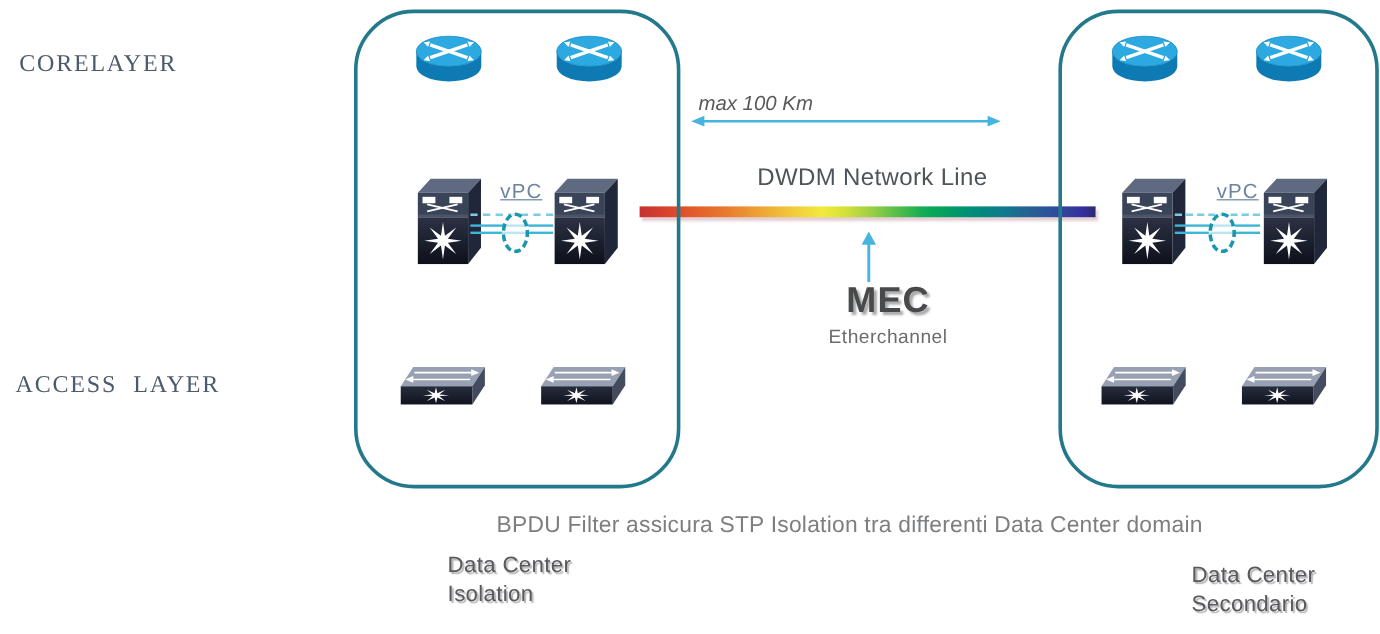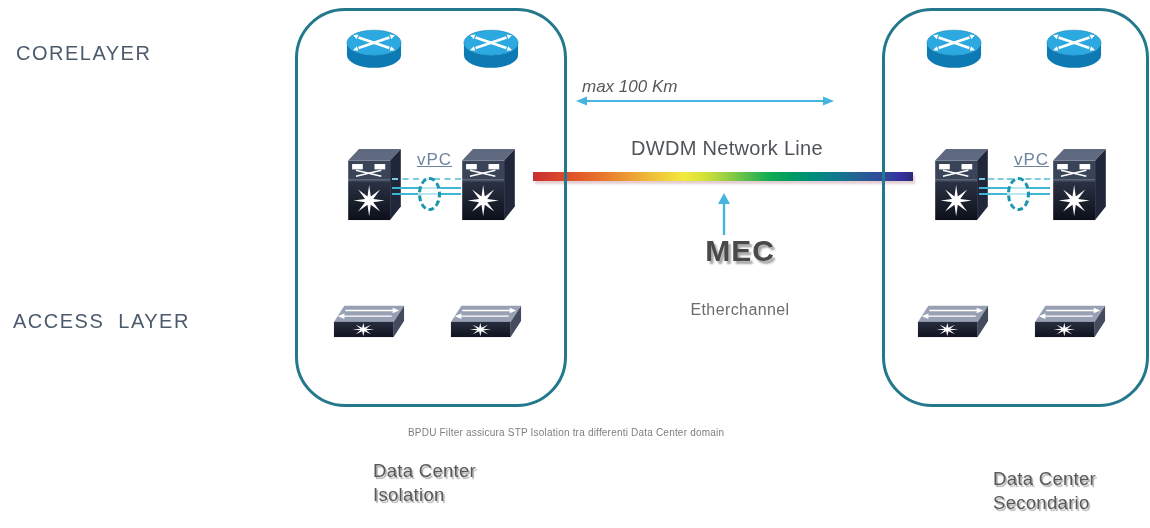--- a/index.html
+++ b/index.html
@@ -4,21 +4,21 @@
 <style>
   html,body { margin:0; padding:0; background:#fff; }
   .canvas {
     position:relative; width:1150px; height:528px; background:#fff;
     font-family:"Liberation Sans","DejaVu Sans",sans-serif; overflow:hidden;
   }
 
   
   .layer-label {
     position:absolute; font-size:20px; letter-spacing:1.5px; word-spacing:7px;
-    color:var(--slate-label,#4C5B6C); font-weight:400; white-space:nowrap;
+    color:var(--slate-label,#4C5B6C); font-weight:400; white-space:nowrap;font-family:Liberation Serif, serif;
   }
 
   
   .dcbox {
     position:absolute; top:8px; height:393px; border:3px solid var(--teal-border,#23798B);
     border-radius:50px; background:transparent; z-index:2;
   }
   .dcbox-left  { left:295px; width:266px; }
   .dcbox-right { left:882px; width:261px; }
 
@@ -57,26 +57,26 @@
     font-size:20px; color:#4F5459; letter-spacing:0.3px; white-space:nowrap;
   }
   .mec-label {
     position:absolute; left:665px; top:234px; width:150px; text-align:center;
     font-size:30px; color:var(--mec-text,#48494B); letter-spacing:1px;
     text-shadow:2.5px 2.5px 2px rgba(60,60,60,0.45);
     font-weight:bold;
   }
   .mec-sublabel {
     position:absolute; left:665px; top:273px; width:150px; text-align:center;
-    font-size:16px; color:var(--sub-gray,#6A6C6E); letter-spacing:0.4px;margin-top:28px;
+    font-size:16px; color:var(--sub-gray,#6A6C6E); letter-spacing:0.4px;
   }
 
   .footnote {
-    position:absolute; left:408px; top:427px; width:600px; 
-    font-size:10px; color:var(--footnote-gray,#7C7E80); letter-spacing:0.2px;
+    position:absolute; left:408px; top:427px; width:600px; text-align:center;
+    font-size:19px; color:var(--footnote-gray,#7C7E80); letter-spacing:0.2px;
   }
   .dc-name {
     position:absolute; font-size:18.5px; line-height:24px; color:var(--dc-label,#58595C);
     text-shadow:1.5px 1.5px 1px rgba(110,110,110,0.55); letter-spacing:0.3px;
   }
   .dc-name span { display:block; }
   .dc-name-left  { left:373px; top:459px; }
   .dc-name-right { left:993px; top:467px; }
 </style>
 </head>

